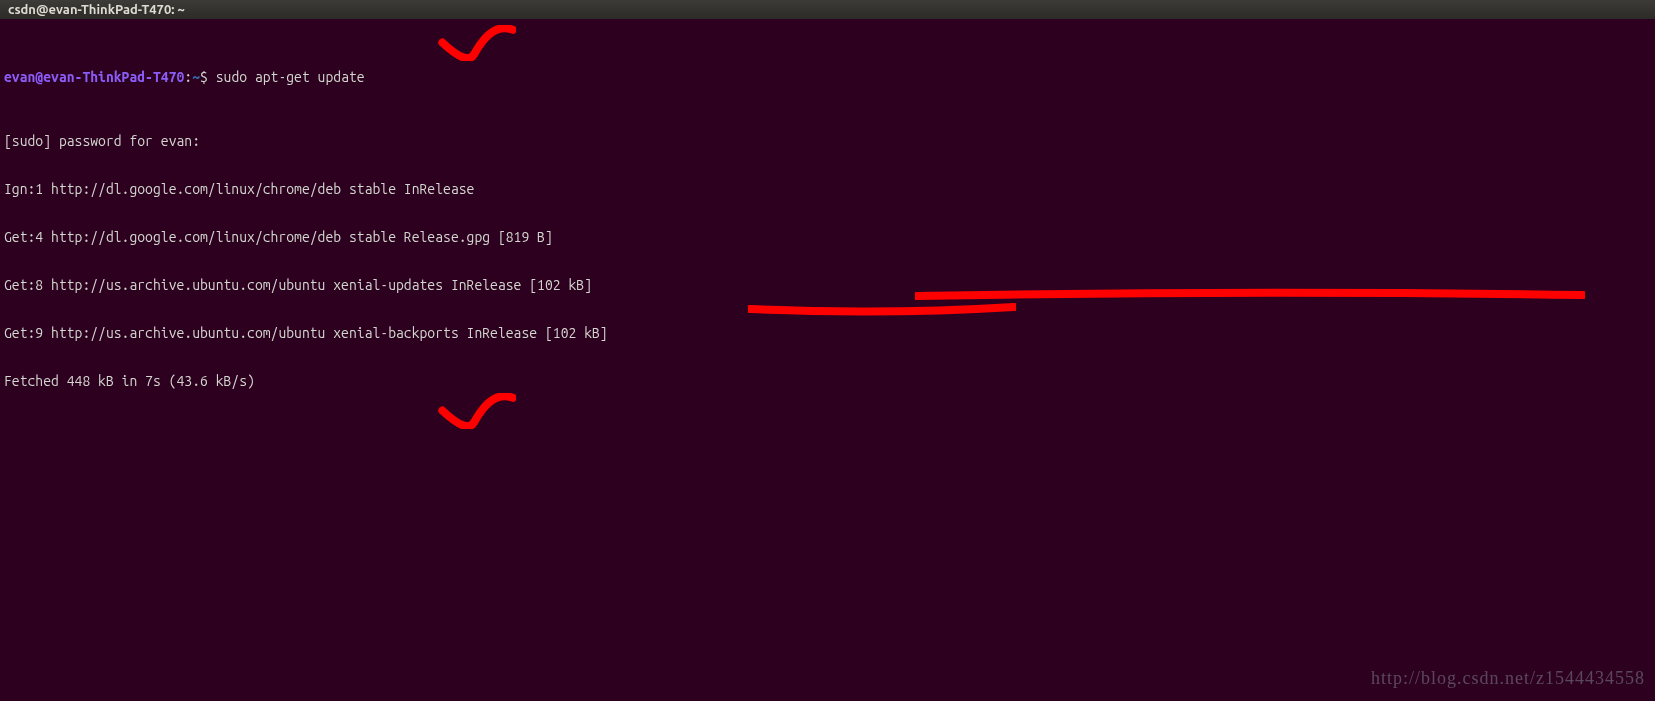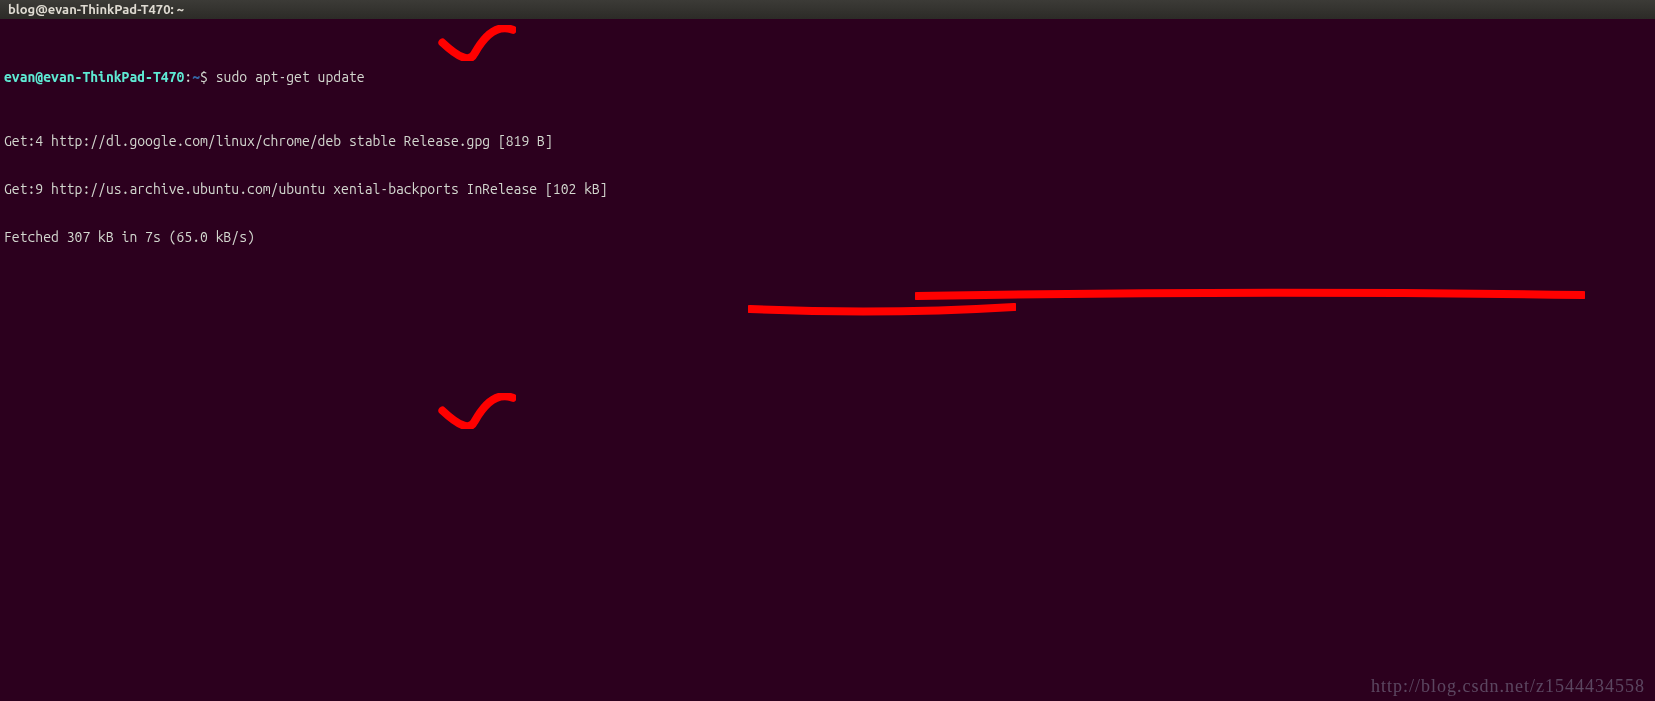--- a/index.html
+++ b/index.html
@@ -1,42 +1,45 @@
 <!DOCTYPE html>
 <html><head>
   <meta charset="utf-8">
   <style>
     * { margin: 0; padding: 0; box-sizing: border-box; }
     body { background: #2c001e; font-family: 'Ubuntu Mono', 'DejaVu Sans Mono', monospace; font-size: 14px; color: #d3d7cf; width: 1655px; height: 701px; overflow: hidden; position: relative; }
     .titlebar { background: linear-gradient(#3c3b37, #2c2b27); color: #dfdbd2; font-family: 'Ubuntu', sans-serif; font-size: 13px; padding: 2px 8px 3px; font-weight: bold; }
     .terminal { padding: 2px 4px; line-height: 16px; white-space: pre; position: relative; }
-    .prompt-user { color: #5eead4; font-weight: bold; }
+    .prompt-user { color: #8b5cf6; font-weight: bold; }
     .prompt-colon { color: #d3d7cf; }
     .prompt-path { color: #3465a4; font-weight: bold; }
     .line { display: block; white-space: pre; }
     .annot-check { position: absolute; pointer-events: none; }
     .annot-check svg { width: 80px; height: 36px; }
     .annot-underline { position: absolute; pointer-events: none; }
     .annot-underline svg { height: 14px; }
-    .watermark { position: absolute; right: 10px; bottom: 4px; color: rgba(180,200,220,0.35); font-size: 18px; font-family: Georgia, serif; letter-spacing: 1px; }
+    .watermark { position: absolute; right: 10px; bottom: 12px; color: rgba(180,200,220,0.35); font-size: 18px; font-family: Georgia, serif; letter-spacing: 1px; }
   </style>
 </head>
 <body>
 
 <div class="titlebar">
-  <span>blog@evan-ThinkPad-T470: ~</span>
+  <span>csdn@evan-ThinkPad-T470: ~</span>
 </div>
 
 <div class="terminal">
 
   <span class="line"><span class="prompt-user">evan@evan-ThinkPad-T470</span><span class="prompt-colon">:</span><span class="prompt-path">~</span><span class="prompt-colon">$</span><span> sudo apt-get update</span></span>
 
+  <span class="line">[sudo] password for evan: </span>
+  <span class="line">Ign:1 http://dl.google.com/linux/chrome/deb stable InRelease</span>
   <span class="line">Get:4 http://dl.google.com/linux/chrome/deb stable Release.gpg [819 B]</span>
+  <span class="line">Get:8 http://us.archive.ubuntu.com/ubuntu xenial-updates InRelease [102 kB]</span>
   <span class="line">Get:9 http://us.archive.ubuntu.com/ubuntu xenial-backports InRelease [102 kB]</span>
-  <span class="line">Fetched 307 kB in 7s (65.0 kB/s)</span>
+  <span class="line">Fetched 448 kB in 7s (43.6 kB/s)</span>
   
   
   
   
   
 
   
   
   
 

